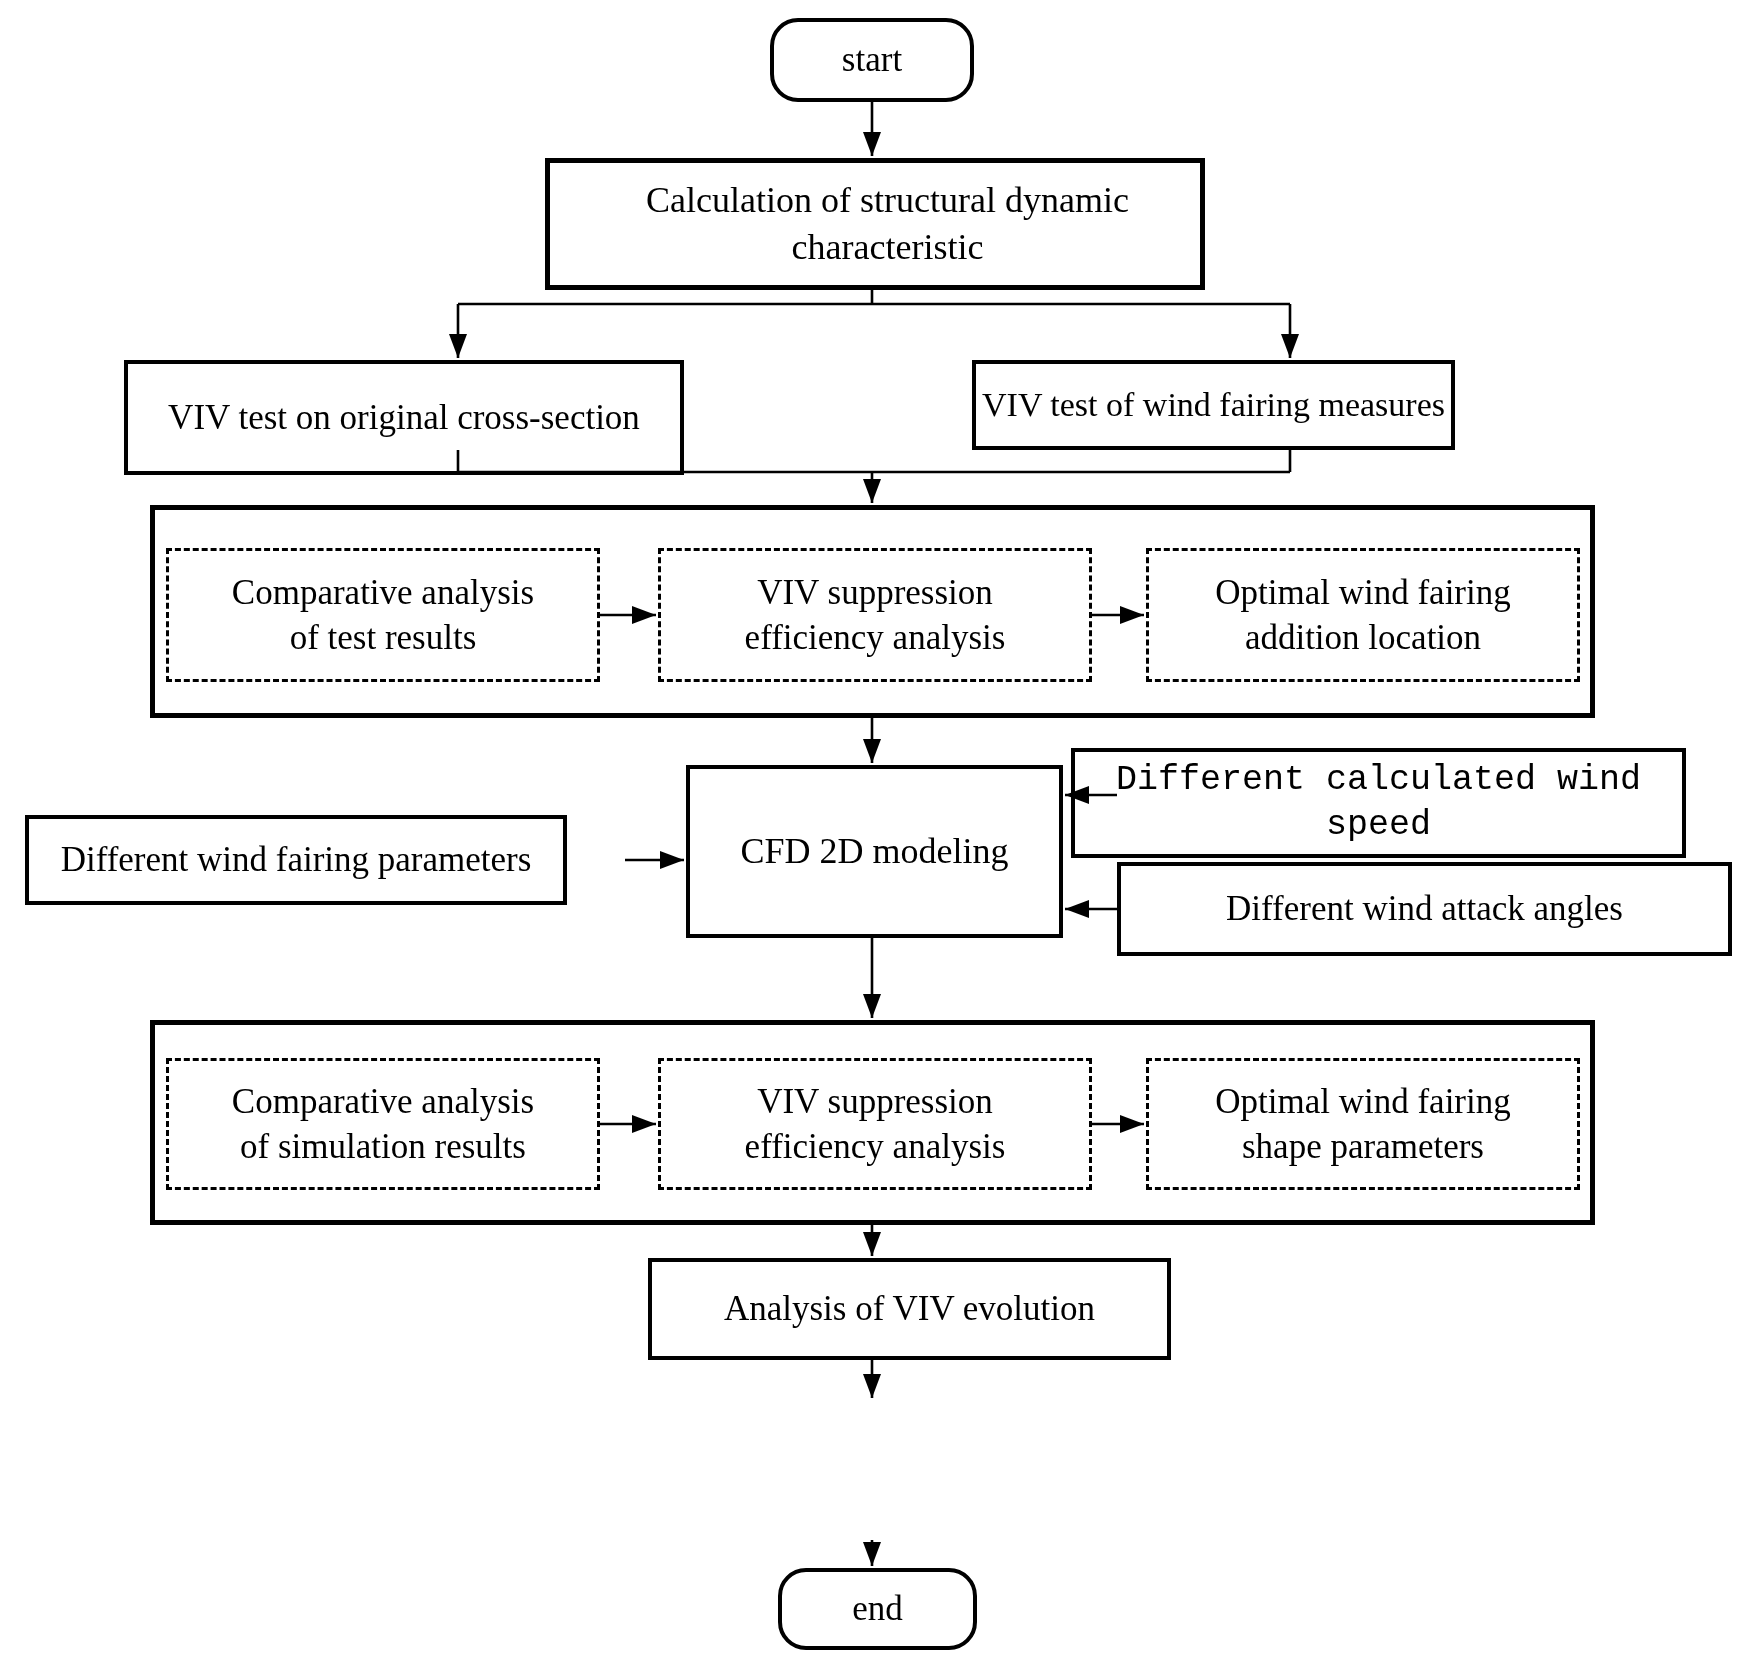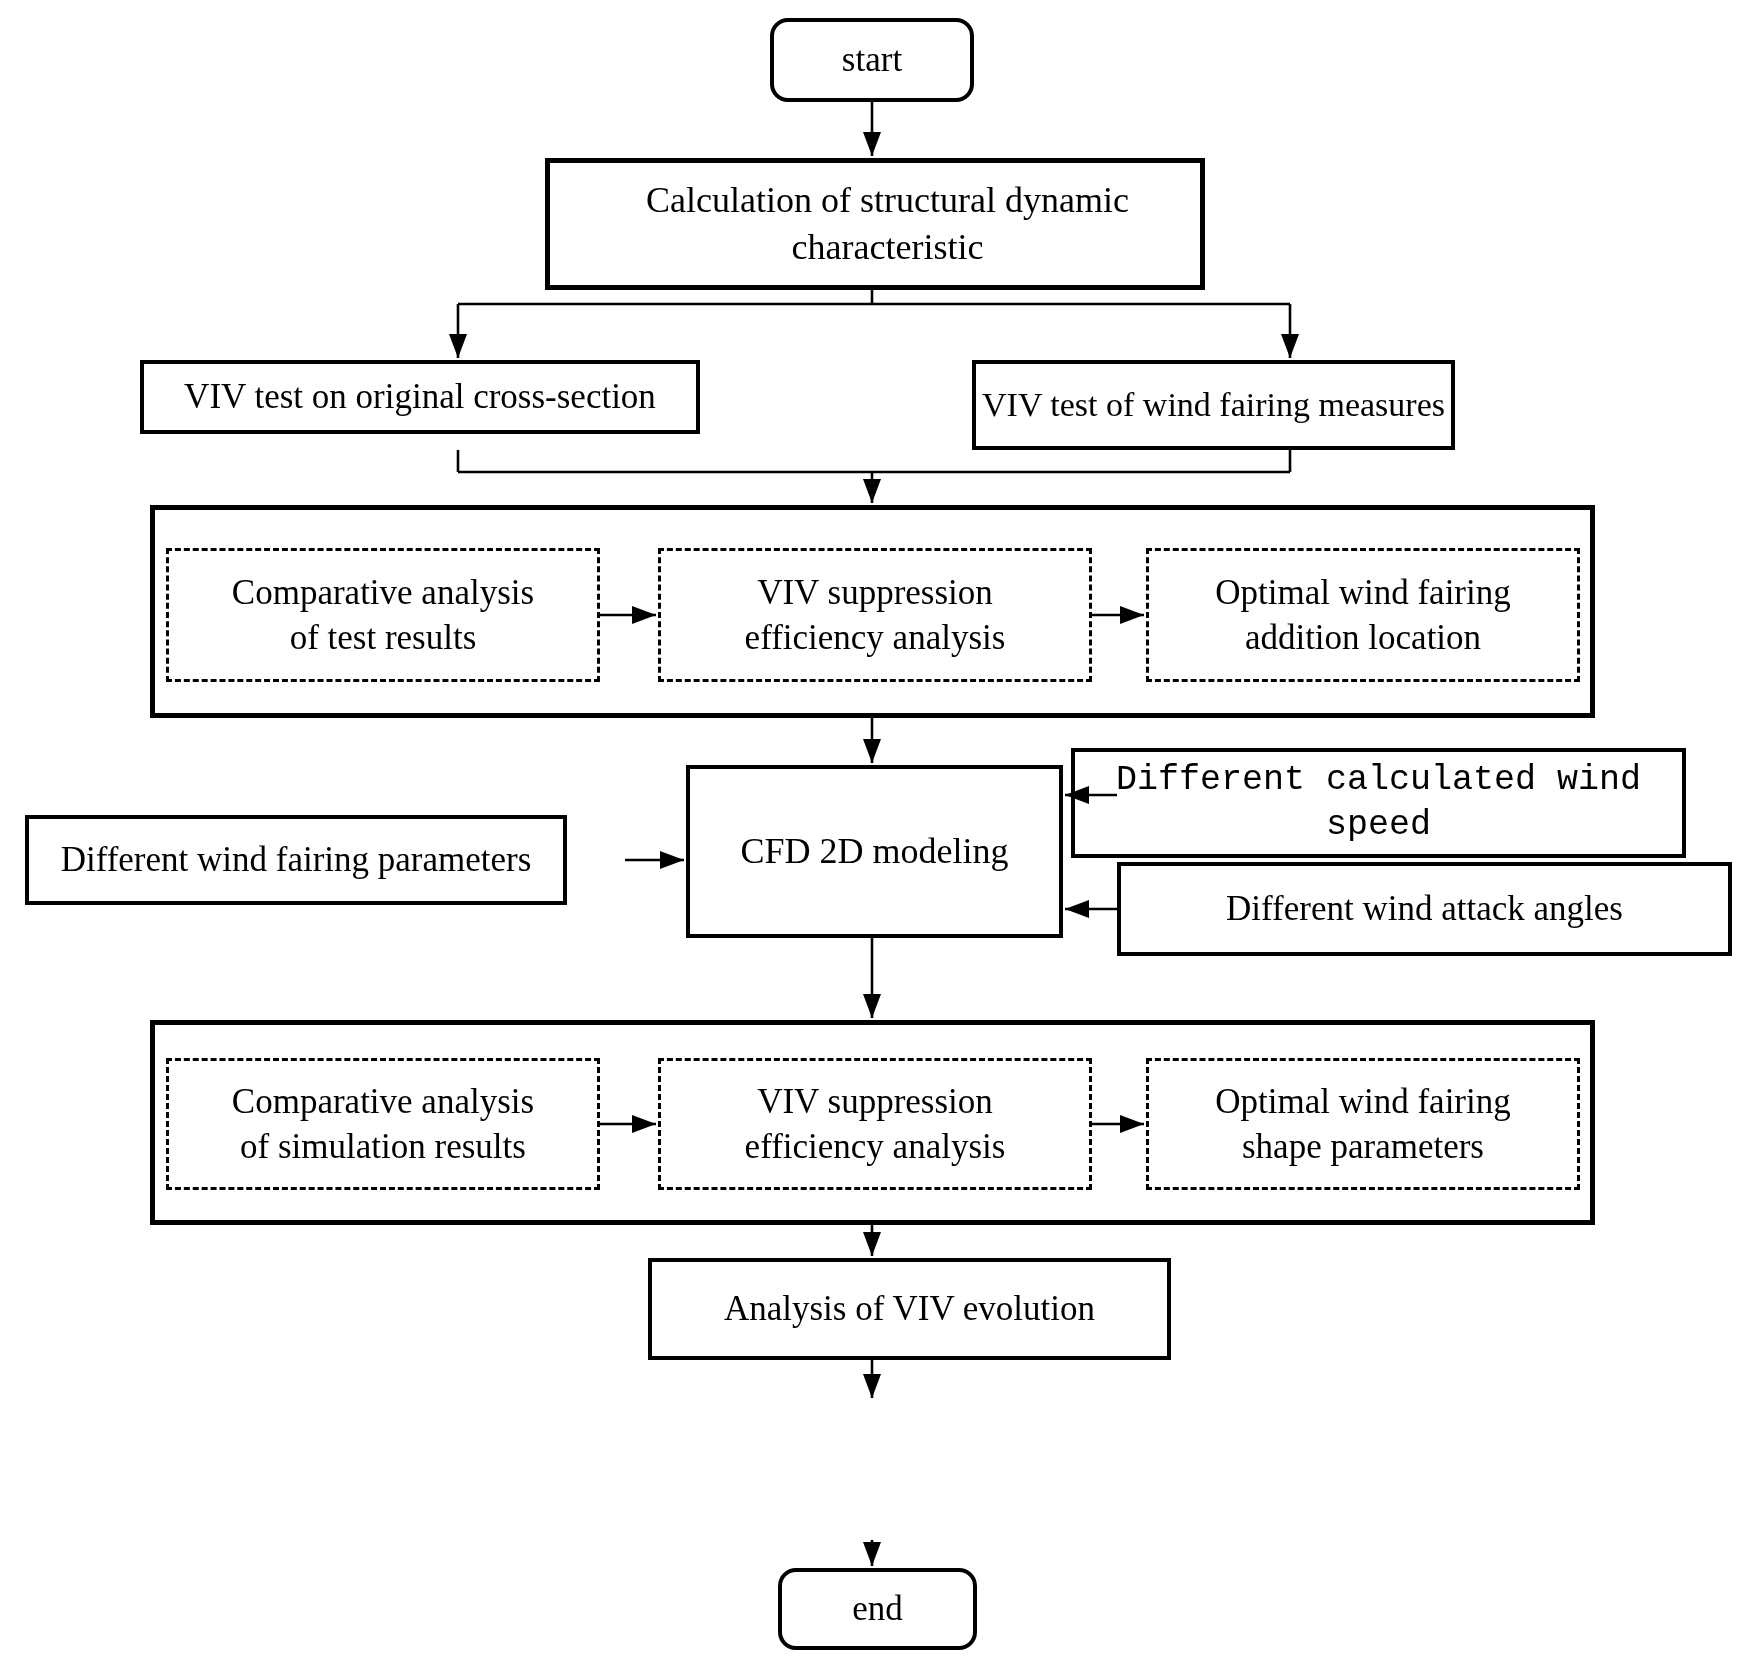--- a/index.html
+++ b/index.html
@@ -20,38 +20,38 @@
     text-align: center;
     white-space: pre-line;
     font-size: 35px;
     line-height: 1.3;
     box-sizing: border-box;
     background: #ffffff;
   }
   .solid  { border: 4px solid #000; }
   .thick  { border: 5px solid #000; }
   .dashed { border: 3px dashed #000; background: transparent; }
-  .rounded { border-radius: 18px; }
+  .rounded { border-radius: 28px; }
   .container-box {
     position: absolute;
     border: 5px solid #000;
     box-sizing: border-box;
     background: #ffffff;
   }
   .connectors {
     position: absolute;
     left: 0; top: 0;
     width: 1742px; height: 1676px;
     pointer-events: none;
   }
 
   
   #n-start   { left: 770px;  top: 18px;   width: 204px; height: 84px; }
   #n-calc    { left: 545px;  top: 158px;  width: 660px; height: 132px; font-size: 36px; padding-left: 25px; }
-  #n-test-orig { left: 140px; top: 360px; width: 560px; height: 74px; }
+  #n-test-orig { left: 124px; top: 360px; width: 560px; height: 115px; }
   #n-test-fair { left: 972px; top: 360px; width: 483px; height: 90px; font-size: 34px; }
 
   #c-test    { left: 150px;  top: 505px;  width: 1445px; height: 213px; }
   #n-comp-test { left: 166px; top: 548px; width: 434px; height: 134px; }
   #n-eff1    { left: 658px;  top: 548px;  width: 434px; height: 134px; }
   #n-opt-loc { left: 1146px; top: 548px;  width: 434px; height: 134px; }
 
   #n-params  { left: 25px;   top: 815px;  width: 542px; height: 90px; }
   #n-cfd     { left: 686px;  top: 765px;  width: 377px; height: 173px; font-size: 36px; }
   #n-speed   { left: 1071px; top: 748px;  width: 615px; height: 110px; font-family: Liberation Mono, monospace; }

